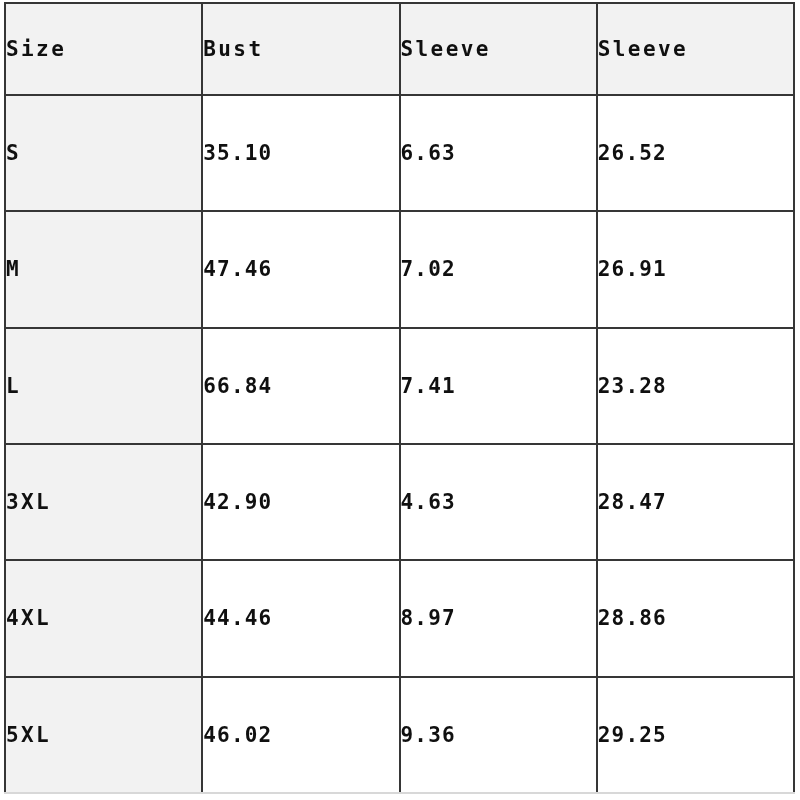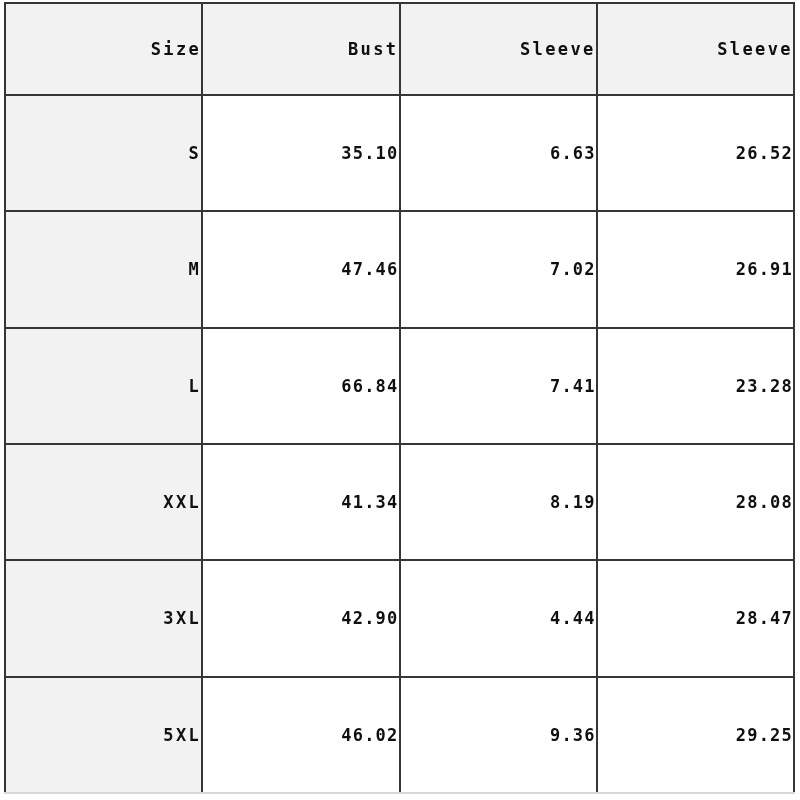--- a/index.html
+++ b/index.html
@@ -26,23 +26,23 @@
     table-layout: fixed;
     width: 791px;
     height: 792px;
     border: 2px solid #363636;
     background: #ffffff;
   }
   table.size-table col { width: 25%; }
   table.size-table th,
   table.size-table td {
     border: 2px solid #363636;
-    text-align: right;
+    text-align: left;
     vertical-align: middle;
-    font-size: 17px;
+    font-size: 21px;
     font-weight: bold;
     color: #101010;
     letter-spacing: 1.2px;
     padding: 0;
     height: 88px;
     background: #ffffff;
   }
   table.size-table thead th {
     background: #f2f2f2;
     height: 90px;
@@ -90,30 +90,30 @@
         <td>7.02</td>
         <td>26.91</td>
       </tr>
       <tr>
         <td class="size-cell">L</td>
         <td>66.84</td>
         <td>7.41</td>
         <td>23.28</td>
       </tr>
       <tr>
-        <td class="size-cell">XXL</td>
-        <td>41.34</td>
-        <td>8.19</td>
-        <td>28.08</td>
+        <td class="size-cell">3XL</td>
+        <td>42.90</td>
+        <td>4.63</td>
+        <td>28.47</td>
       </tr>
       <tr>
-        <td class="size-cell">3XL</td>
-        <td>42.90</td>
-        <td>4.44</td>
-        <td>28.47</td>
+        <td class="size-cell">4XL</td>
+        <td>44.46</td>
+        <td>8.97</td>
+        <td>28.86</td>
       </tr>
       <tr>
         <td class="size-cell">5XL</td>
         <td>46.02</td>
         <td>9.36</td>
         <td>29.25</td>
       </tr>
     </tbody>
   </table>
 </div>

